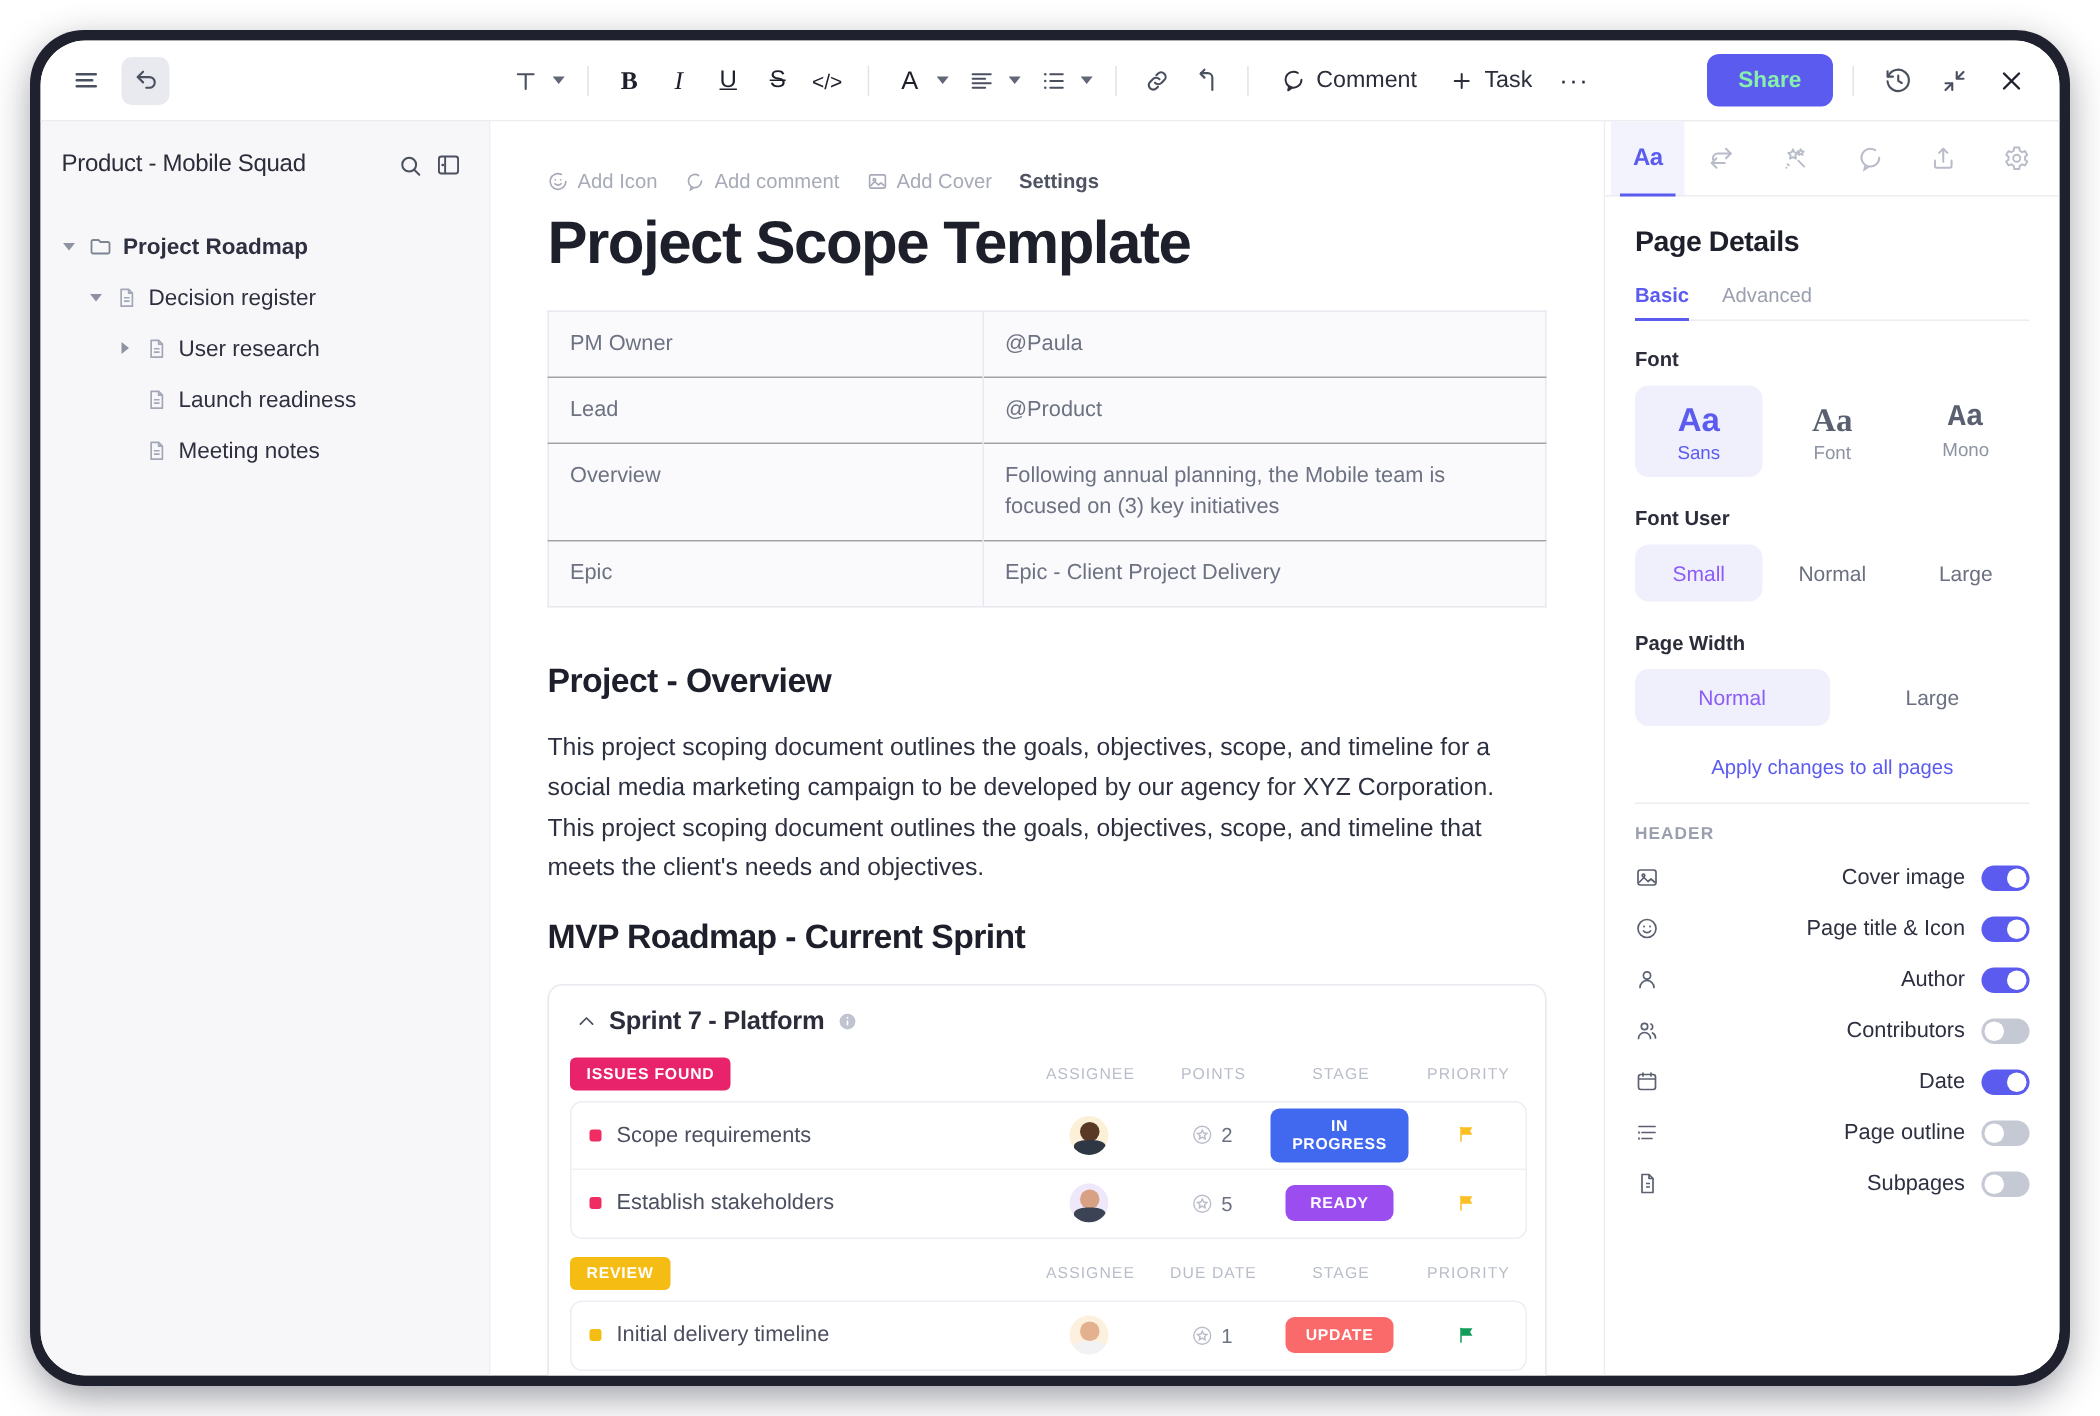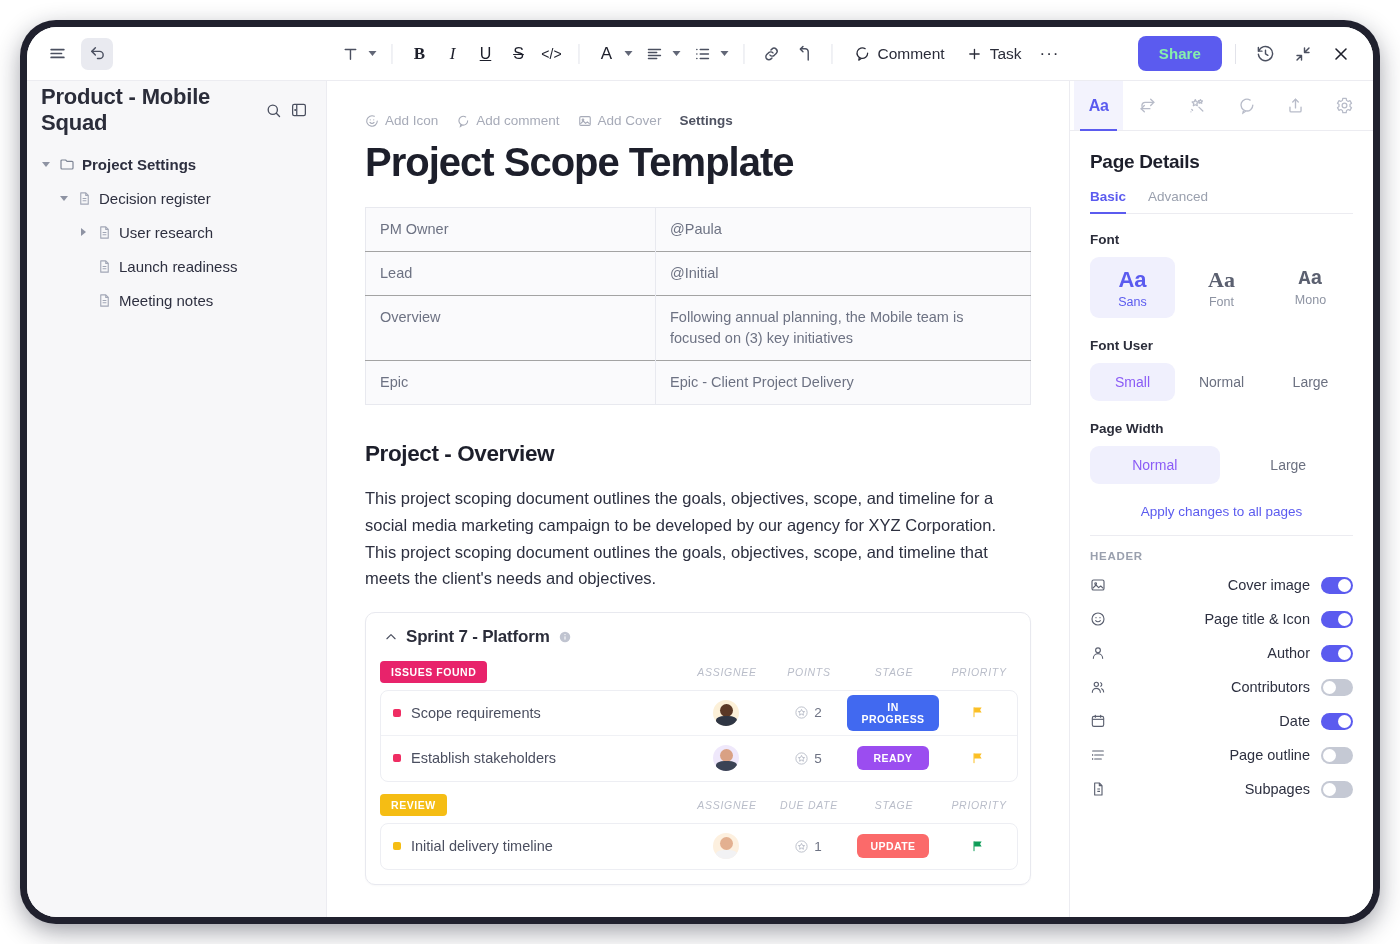--- a/index.html
+++ b/index.html
@@ -107,22 +107,22 @@
     display: flex;
     flex-direction: column;
   }
   .sb-head {
     height: 58px;
     display: flex; align-items: center;
     padding: 0 18px 0 14px;
     gap: 8px;
   }
   .sb-title {
-    font-size: 22px;
-    font-weight: 700;
+    font-size: 16px;
+    font-weight: 400;
     color: #2b2d3a;
     flex: 1;
     letter-spacing: -.2px;
   }
   .sb-ico { color: #4b5060; display:flex; align-items:center; cursor: pointer; }
   .sb-tree { padding: 8px 0 0 0; }
   .tree-row {
     display: flex; align-items: center;
     height: 34px;
     padding-right: 10px;
@@ -227,21 +227,21 @@
     margin-bottom: 5px;
   }
   .grp-chip {
     font-size: 10.5px;
     font-weight: 700;
     letter-spacing: .55px;
     color: #fff;
     padding: 5px 11px;
     border-radius: 4px;
   }
-  .col-heads { margin-left: auto; display: flex; align-items: flex-start; font-style: italic; }
+  .col-heads { margin-left: auto; display: flex; align-items: flex-start; }
   .col-head {
     font-size: 10.5px;
     letter-spacing: .7px;
     color: #b9bdc9;
     text-align: center;
     font-weight: 500;
   }
   .c-assignee { width: 86px; }
   .c-points { width: 78px; }
   .c-stage { width: 92px; }
@@ -536,21 +536,21 @@
 
         <div class="tree-row lv0">
           <span class="tw">
                 <span class="tri-down"></span>
               </span>
           <span class="tree-ico folder">
             <svg width="16" height="16" viewBox="0 0 24 24" fill="none" stroke="currentColor" stroke-width="1.8" stroke-linejoin="round">
                   <path d="M3 8.5V18a1.5 1.5 0 0 0 1.5 1.5h15A1.5 1.5 0 0 0 21 18V9.5a1.5 1.5 0 0 0-1.5-1.5H12l-2-2H4.5A1.5 1.5 0 0 0 3 7.5z"></path>
                 </svg>
           </span>
-          <span>Project Settings</span>
+          <span>Project Roadmap</span>
         </div>
 
         <div class="tree-row lv1">
           <span class="tw">
                 <span class="tri-down"></span>
               </span>
           <span class="tree-ico">
             <svg width="15" height="15" viewBox="0 0 24 24" fill="none" stroke="currentColor" stroke-width="1.8" stroke-linejoin="round">
                   <path d="M6 3h8l4 4v14H6z"></path>
                   <path d="M14 3v4h4"></path>
@@ -642,35 +642,36 @@
         <div class="doc-title">Project Scope Template</div>
 
         <table class="meta-table">
           <tbody>
                 <tr>
             <td class="k">PM Owner</td>
             <td class="v">@Paula</td>
           </tr>
           <tr>
             <td class="k">Lead</td>
-            <td class="v">@Initial</td>
+            <td class="v">@Product</td>
           </tr>
           <tr>
             <td class="k">Overview</td>
             <td class="v" style="max-width:270px;">Following annual planning, the Mobile team is focused on (3) key initiatives</td>
           </tr>
           <tr>
             <td class="k">Epic</td>
             <td class="v">Epic - Client Project Delivery</td>
           </tr>
         </tbody>
             </table>
 
         <div class="h2">Project - Overview</div>
         <div class="para">This project scoping document outlines the goals, objectives, scope, and timeline for a social media marketing campaign to be developed by our agency for XYZ Corporation. This project scoping document outlines the goals, objectives, scope, and timeline that meets the client's needs and objectives.</div>
+        <div class="h2 mvp">MVP Roadmap - Current Sprint</div>
 
         <div class="sprint-card">
           <div class="sprint-head">
             <span class="chev-up">
               <svg width="14" height="14" viewBox="0 0 24 24" fill="none" stroke="currentColor" stroke-width="2" stroke-linecap="round" stroke-linejoin="round">
                     <path d="M5 15l7-7 7 7"></path>
                   </svg>
             </span>
             <span class="sprint-title">Sprint  7 - Platform</span>
             <span class="sprint-info">

